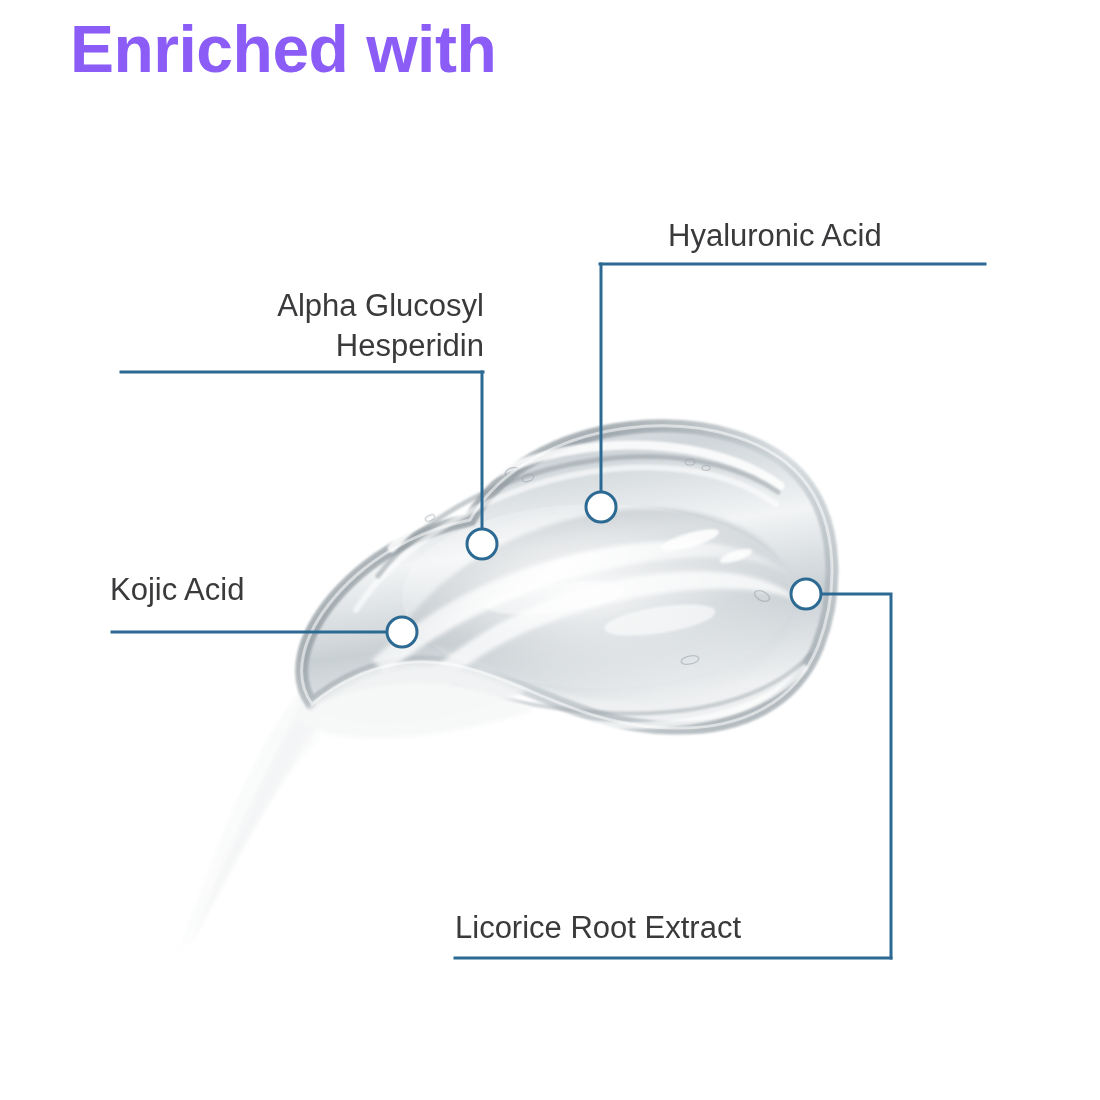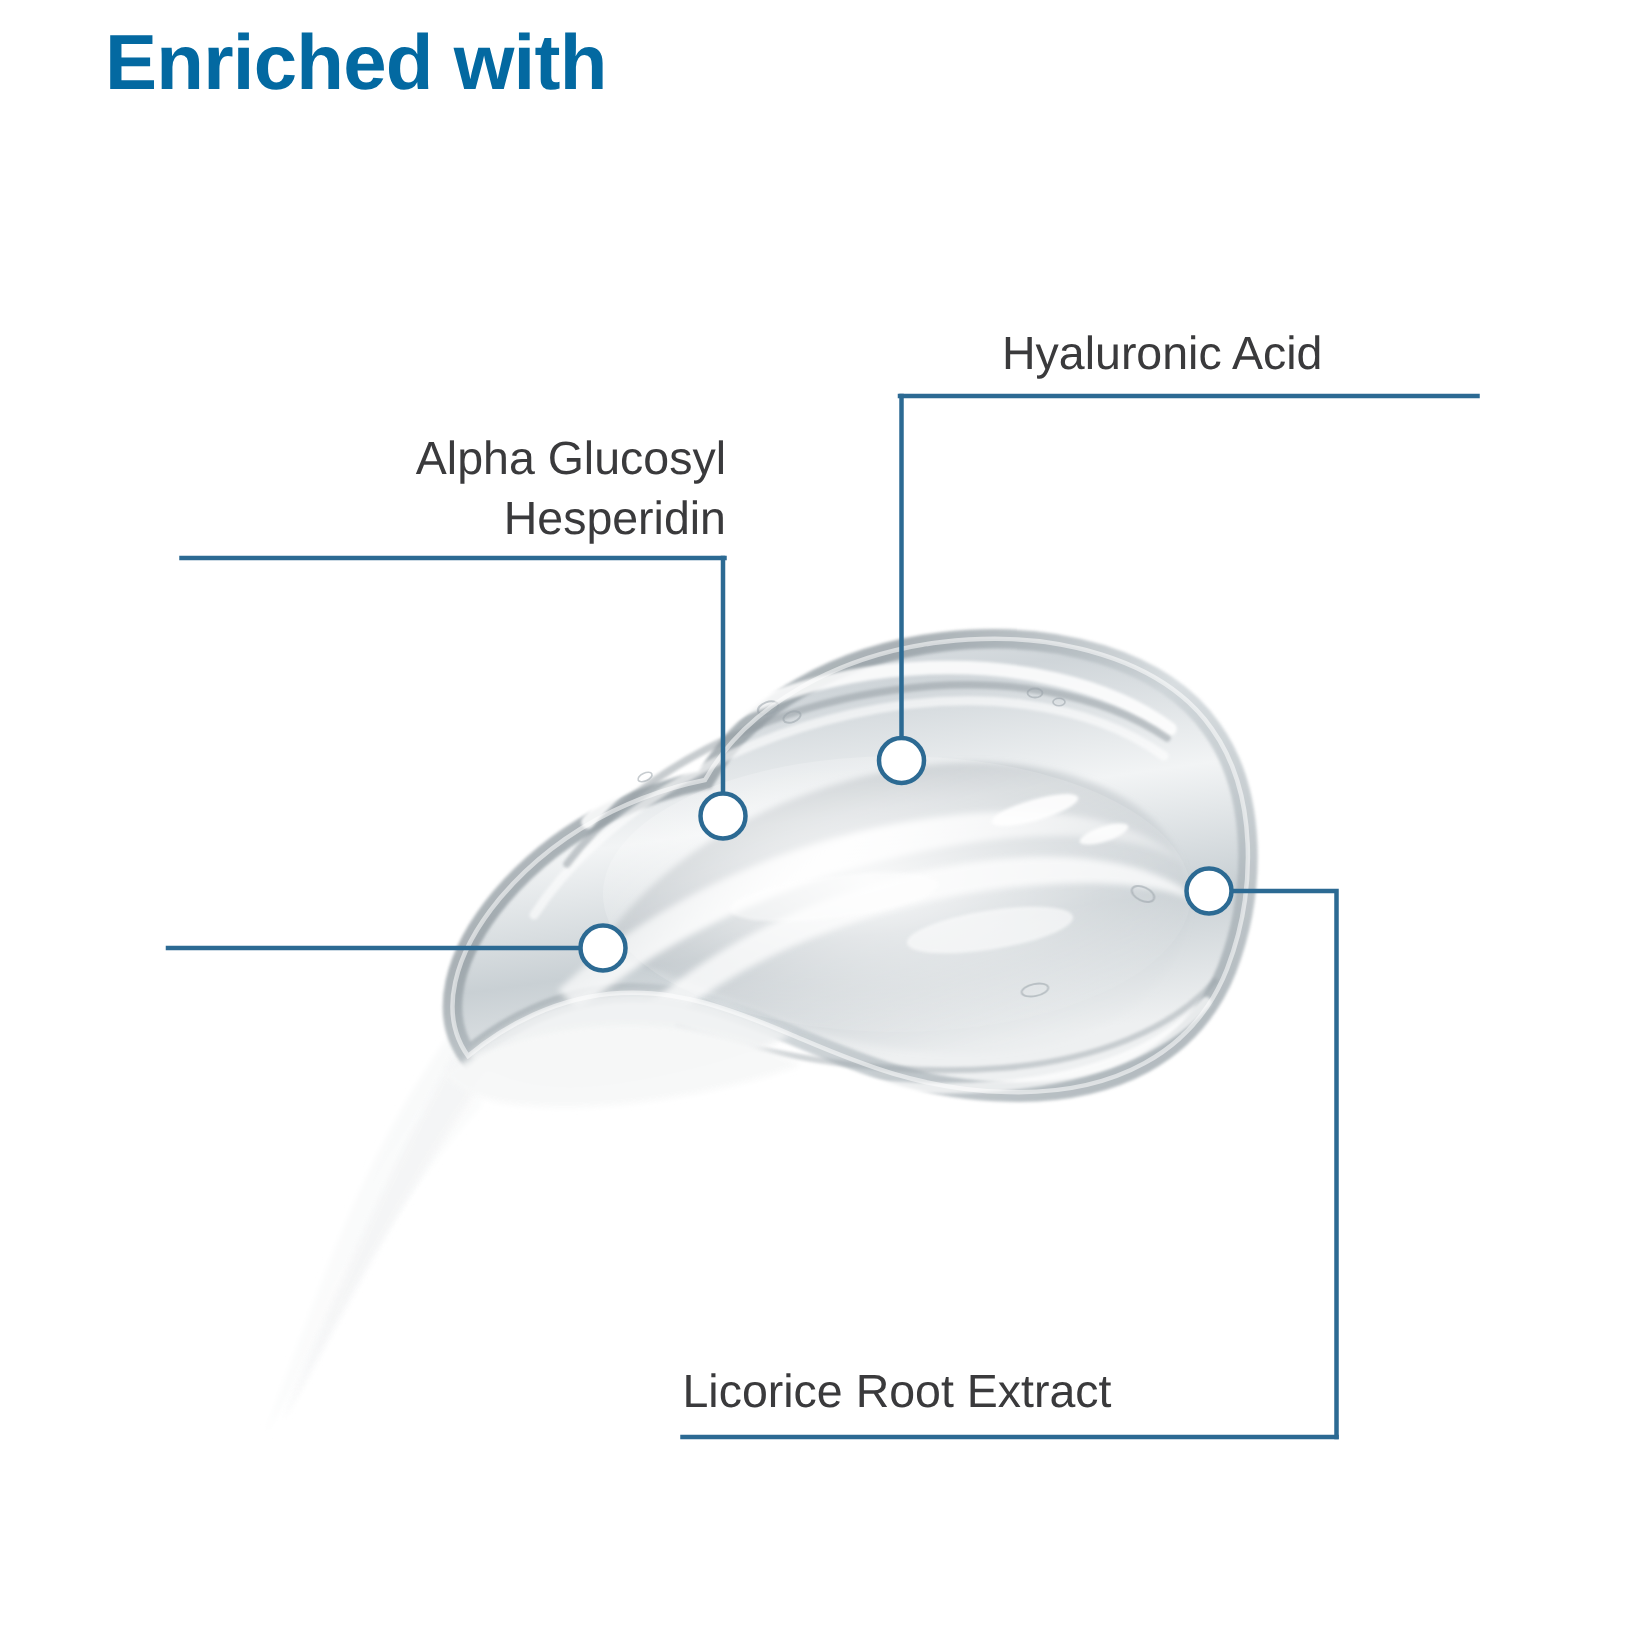--- a/index.html
+++ b/index.html
@@ -14,24 +14,24 @@
     background: #ffffff;
     overflow: hidden;
     font-family: "Liberation Sans", sans-serif;
   }
 
   
   #page-title {
     position: absolute;
     left: 70px;
     top: 16px;
-    font-size: 52px;
+    font-size: 66px;
     font-weight: 700;
     letter-spacing: -0.5px;
-    color: #0369a1;
+    color: #8b5cf6;
     line-height: 1.0;
     white-space: nowrap;
   }
 
   
   .callout-label {
     position: absolute;
     font-size: 31px;
     font-weight: 500;
     color: #3A3A3C;
@@ -230,16 +230,17 @@
     </g>
   </svg>
 
   <div id="page-title">Enriched with</div>
 
   <div class="callout-label" id="label-hyaluronic-acid">Hyaluronic Acid</div>
 
   <div class="callout-label" id="label-alpha-glucosyl-hesperidin">Alpha Glucosyl
 Hesperidin</div>
 
+  <div class="callout-label" id="label-kojic-acid">Kojic Acid</div>
 
   <div class="callout-label" id="label-licorice-root-extract">Licorice Root Extract</div>
 
 </div>
 
 </body></html>

